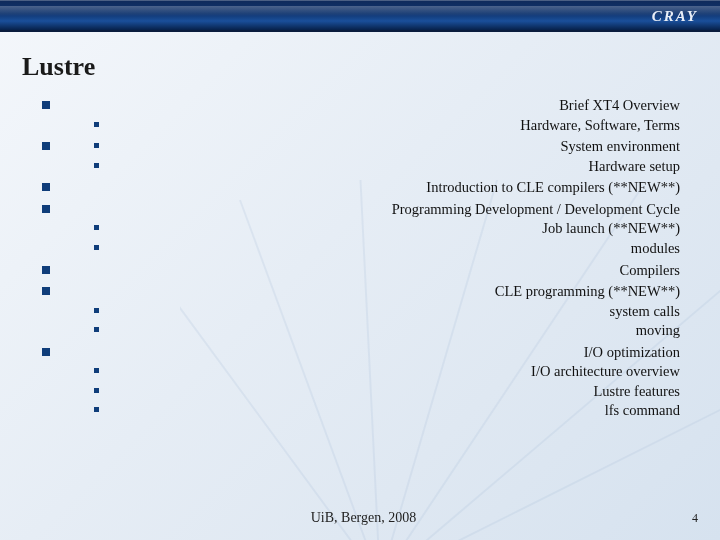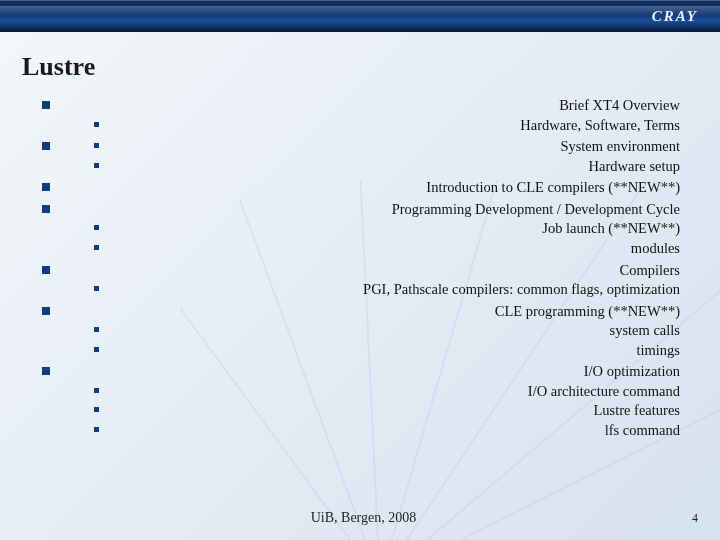--- a/index.html
+++ b/index.html
@@ -95,29 +95,27 @@
           </ul></li>
         <li><ul class="sub">
             <li><span>System environment</span></li>
             <li><span>Hardware setup</span></li>
           </ul></li>
         <li><span>Introduction to CLE compilers (**NEW**)</span></li>
         <li><span>Programming Development / Development Cycle</span><ul class="sub">
             <li><span>Job launch (**NEW**)</span></li>
             <li><span>modules</span></li>
           </ul></li>
-        <li><span>Compilers</span><ul class="sub">
-            <li><span>PGI, Pathscale compilers: common flags, optimization</span></li>
-          </ul></li>
+        <li><span>Compilers</span></li>
         <li><span>CLE programming (**NEW**)</span><ul class="sub">
             <li><span>system calls</span></li>
-            <li><span>timings</span></li>
+            <li><span>moving</span></li>
           </ul></li>
         <li><span>I/O optimization</span><ul class="sub">
-            <li><span>I/O architecture command</span></li>
+            <li><span>I/O architecture overview</span></li>
             <li><span>Lustre features</span></li>
             <li><span>lfs command</span></li>
           </ul></li>
       </ul>
   </div>
 
   <div class="footer">UiB, Bergen, 2008</div>
   <div class="pagenum">4</div>
 
 </div>

